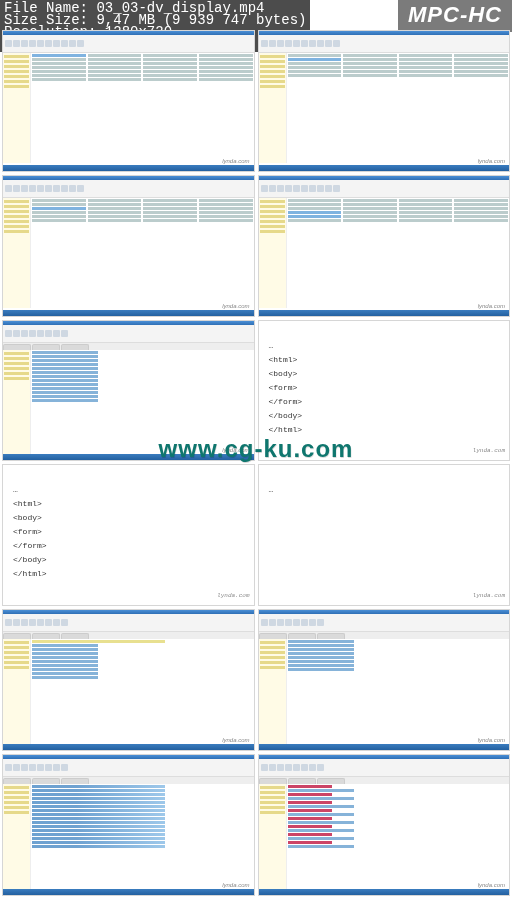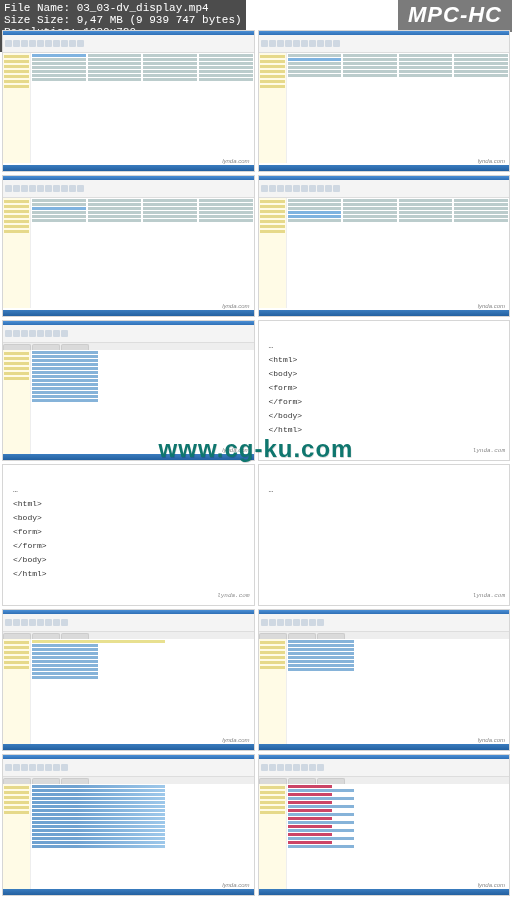--- a/index.html
+++ b/index.html
@@ -1,18 +1,18 @@
 <!DOCTYPE html>
 <html><head>
 <meta charset="utf-8">
 <style>
   * { margin: 0; padding: 0; box-sizing: border-box; }
   body { width: 512px; height: 898px; background: #fff; font-family: Arial, sans-serif; position: relative; overflow: hidden; }
   .mpc-header { position: absolute; top: 0; right: 0; background: rgba(100,100,100,0.85); color: #fff; font-size: 22px; font-weight: bold; font-style: italic; padding: 2px 10px 4px; letter-spacing: 1px; }
-  .file-info { position: absolute; top: 0; left: 0; background: rgba(0,0,0,0.7); color: #fff; font-size: 11px; line-height: 12px; padding: 2px 4px; font-family: "Courier New", monospace; }
+  .file-info { position: absolute; top: 0; left: 0; background: rgba(0,0,0,0.7); color: #fff; font-size: 14px; line-height: 12px; padding: 2px 4px; font-family: "Courier New", monospace; }
   .file-info div { white-space: nowrap; }
   .grid { position: absolute; top: 30px; left: 2px; right: 2px; bottom: 2px; display: grid; grid-template-columns: 1fr 1fr; grid-template-rows: repeat(6, 1fr); gap: 3px; }
   .cell { background: #fff; border: 1px solid #d6d6d6; position: relative; overflow: hidden; font-size: 3px; }
   .cell .titlebar { height: 4px; background: linear-gradient(#4a8fd6,#2f6fb5); }
   .cell .ribbon { height: 18px; background: #f4f4f4; border-bottom: 1px solid #ddd; display:flex; align-items:center; padding:0 2px; gap:1px; }
   .cell .ribbon .icon { width:7px; height:7px; background:#cfd8e2; display:inline-block; border-radius:1px; }
   .cell .body { display:flex; height: calc(100% - 30px); }
   .cell .sidebar { width: 28px; background: #fffbe6; border-right:1px solid #eee; }
   .cell .sidebar .sbline { height:3px; background:#e6d98a; margin:2px 1px; }
   .cell .main { flex:1; background:#fff; padding:1px; }

